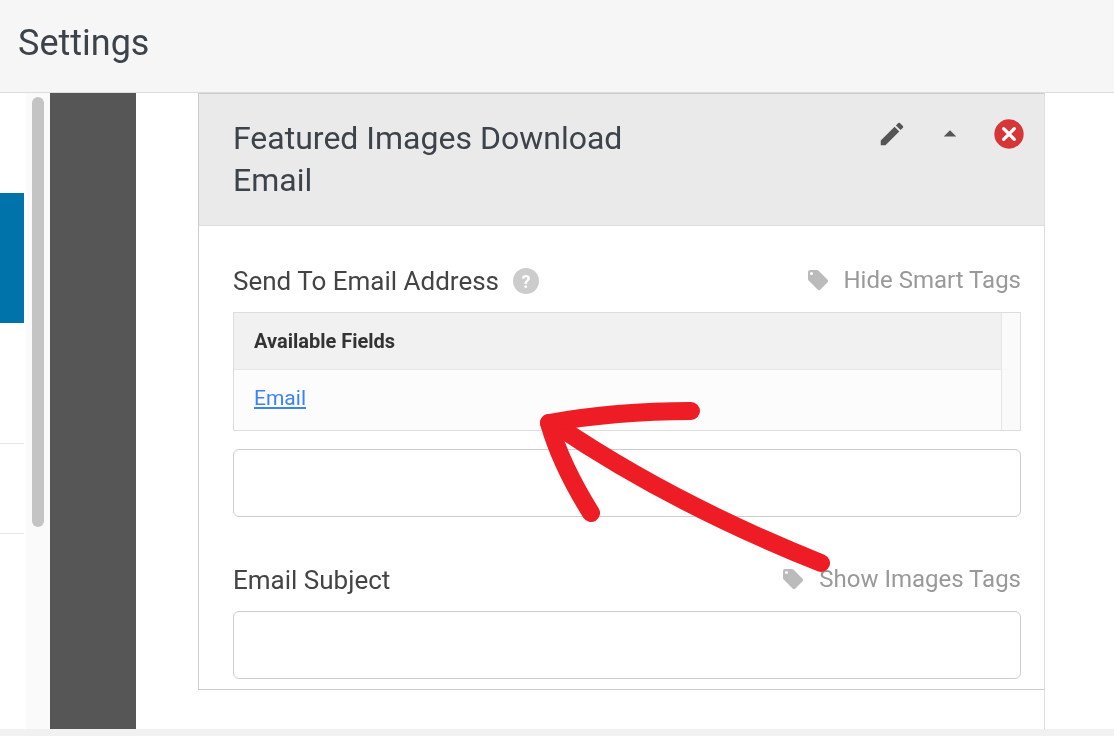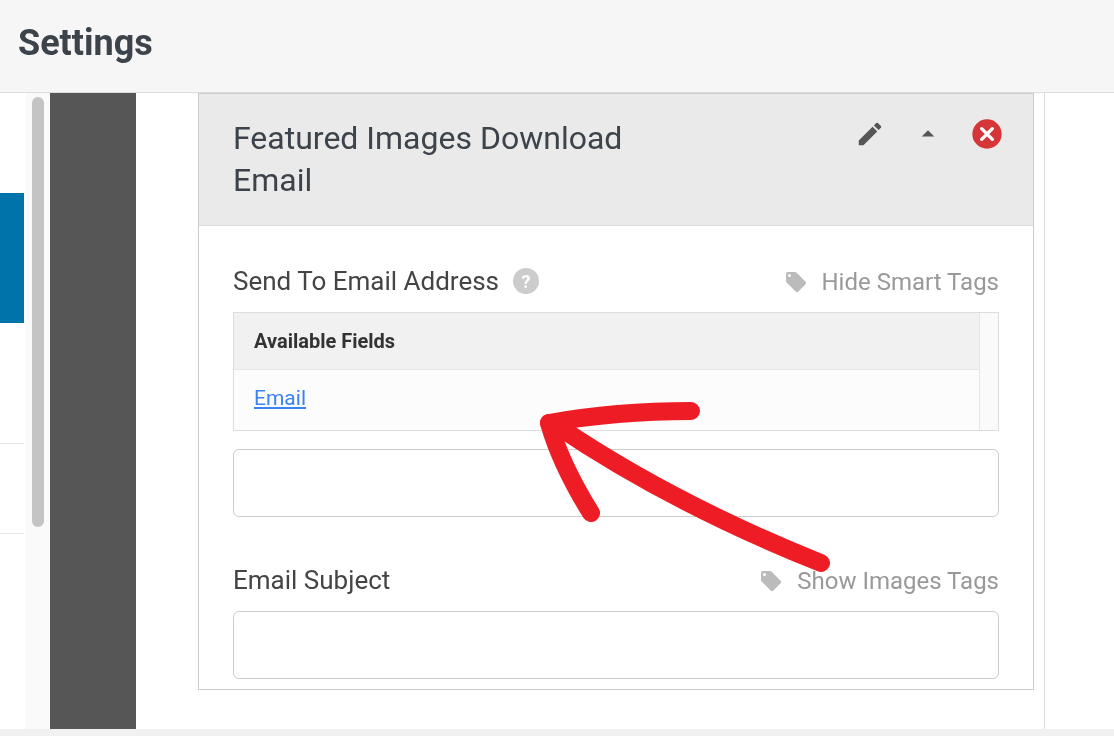--- a/index.html
+++ b/index.html
@@ -16,21 +16,21 @@
       position: relative;
     }
     .top-header {
       background: #f6f6f6;
       padding: 22px 18px 28px;
       border-bottom: 1px solid #ddd;
       box-shadow: 0 1px 2px rgba(0,0,0,0.05);
     }
     .top-header h1 {
       font-size: 36px;
-      font-weight: 700;
+      font-weight: 400;
       color: #3c434a;
     }
     .wrap {
       display: flex;
       position: relative;
       height: calc(100% - 100px);
     }
     .left-edge {
       width: 26px;
       background: #fff;
@@ -81,21 +81,21 @@
     .panel-right-line {
       position: absolute;
       right: 0;
       top: 0;
       bottom: 0;
       width: 70px;
       border-left: 1px solid #ddd;
       background: #fff;
     }
     .notification-panel {
-      margin: 0 80px 0 62px;
+      margin: 0 58px 0 62px;
       border: 1px solid #ccc;
       background: #fff;
     }
     .panel-header {
       background: #eaeaea;
       padding: 24px 30px 24px 34px;
       display: flex;
       align-items: flex-start;
       justify-content: space-between;
       border-bottom: 1px solid #ddd;
@@ -117,21 +117,21 @@
       align-items: center;
       justify-content: center;
       cursor: pointer;
     }
     .panel-body {
       padding: 40px 34px 10px;
     }
     .field-row {
       display: flex;
       justify-content: space-between;
-      align-items: flex-end;
+      align-items: flex-start;
       margin-bottom: 16px;
     }
     .field-label {
       font-size: 26px;
       font-weight: 400;
       color: #444;
       display: flex;
       align-items: center;
       gap: 14px;
     }

